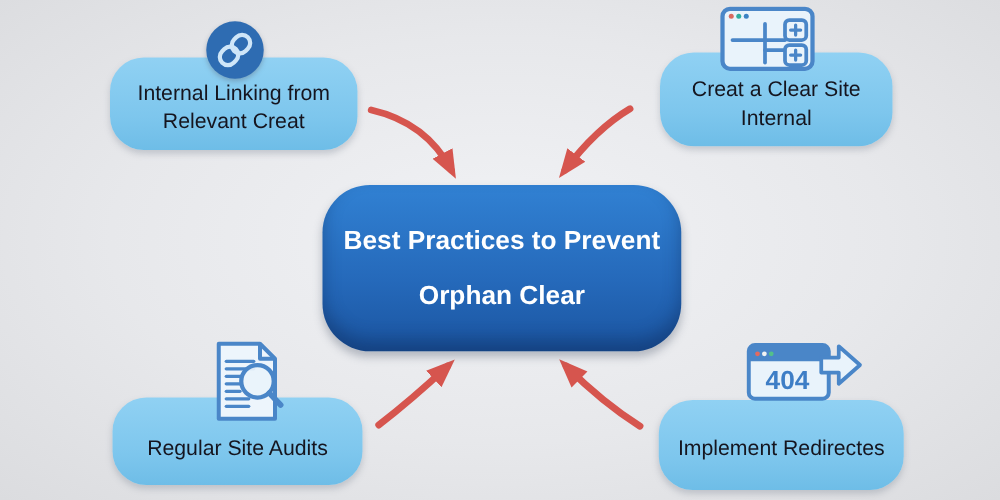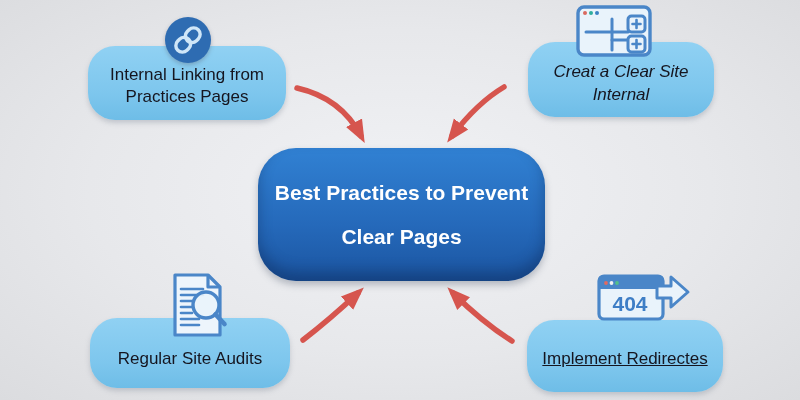--- a/index.html
+++ b/index.html
@@ -27,23 +27,23 @@
   .center-box{
     position:absolute;z-index:2;left:258px;top:148px;width:287px;height:133px;
     border-radius:38px;
     background:linear-gradient(180deg,#3181d3 0%,#2569ba 58%,#1b55a1 100%);
     box-shadow:inset 0 -9px 14px rgba(10,35,75,0.38), 0 4px 7px rgba(110,120,135,0.45);
     display:flex;flex-direction:column;align-items:center;justify-content:center;gap:20px;
     color:#ffffff;font-weight:bold;font-size:21px;text-align:center;
   }
   
   .b-tl{left:88px;top:46px;width:198px;height:74px;padding-top:6px;box-sizing:border-box;}
-  .b-tr{left:528px;top:42px;width:186px;height:75px;padding-top:8px;box-sizing:border-box;font-style:italic;}
+  .b-tr{left:528px;top:42px;width:186px;height:75px;padding-top:8px;box-sizing:border-box;}
   .b-bl{left:90px;top:318px;width:200px;height:70px;padding-top:12px;box-sizing:border-box;}
-  .b-br{left:527px;top:320px;width:196px;height:72px;padding-top:6px;box-sizing:border-box;text-decoration:underline;}
+  .b-br{left:527px;top:320px;width:196px;height:72px;padding-top:6px;box-sizing:border-box;}
   .badge-tl{left:165px;top:17px;}
   .ic-tr{left:576px;top:5px;}
   .ic-bl{left:166px;top:272px;}
   .ic-br{left:597px;top:269px;}
 </style>
 </head>
 <body>
 
 <div class="canvas">
 
@@ -62,21 +62,21 @@
   <div class="badge badge-tl">
     <svg width="34" height="34" viewBox="0 0 34 34">
       <g transform="rotate(-45 17 17)" fill="none" stroke="#cfe6f8" stroke-width="3.4">
         <rect x="2.5" y="10.5" width="15.5" height="13" rx="6.5"></rect>
         <rect x="16" y="10.5" width="15.5" height="13" rx="6.5"></rect>
       </g>
     </svg>
   </div>
   <div class="bubble b-tl">
     <div class="lbl">Internal Linking from</div>
-    <div class="lbl">Practices Pages</div>
+    <div class="lbl">Relevant Creat</div>
   </div>
 
   <div class="icon-float ic-tr">
     <svg width="76" height="52" viewBox="0 0 76 52">
       <rect x="2" y="2" width="72" height="48" rx="6" fill="#e9f3fb" stroke="#4a86c8" stroke-width="3.4"></rect>
       <circle cx="9" cy="8" r="2" fill="#d96a5f"></circle>
       <circle cx="15" cy="8" r="2" fill="#2fae9e"></circle>
       <circle cx="21" cy="8" r="2" fill="#3b82c4"></circle>
       <g fill="none" stroke="#4a86c8" stroke-width="3" stroke-linecap="round">
         <line x1="36" y1="14" x2="36" y2="45"></line>
@@ -129,16 +129,16 @@
       <text x="33" y="42" text-anchor="middle" font-size="21" font-weight="bold" fill="#3e7ec6" font-family="Liberation Sans, sans-serif">404</text>
       <polygon points="60,17 74,17 74,8 91,23 74,38 74,29 60,29" fill="#e9f3fb" stroke="#4a86c8" stroke-width="3" stroke-linejoin="round"></polygon>
     </svg>
   </div>
   <div class="bubble b-br">
     <div class="lbl">Implement Redirectes</div>
   </div>
 
   <div class="center-box">
     <div>Best Practices to Prevent</div>
-    <div>Clear Pages</div>
+    <div>Orphan Clear</div>
   </div>
 
 </div>
 
 </body></html>

